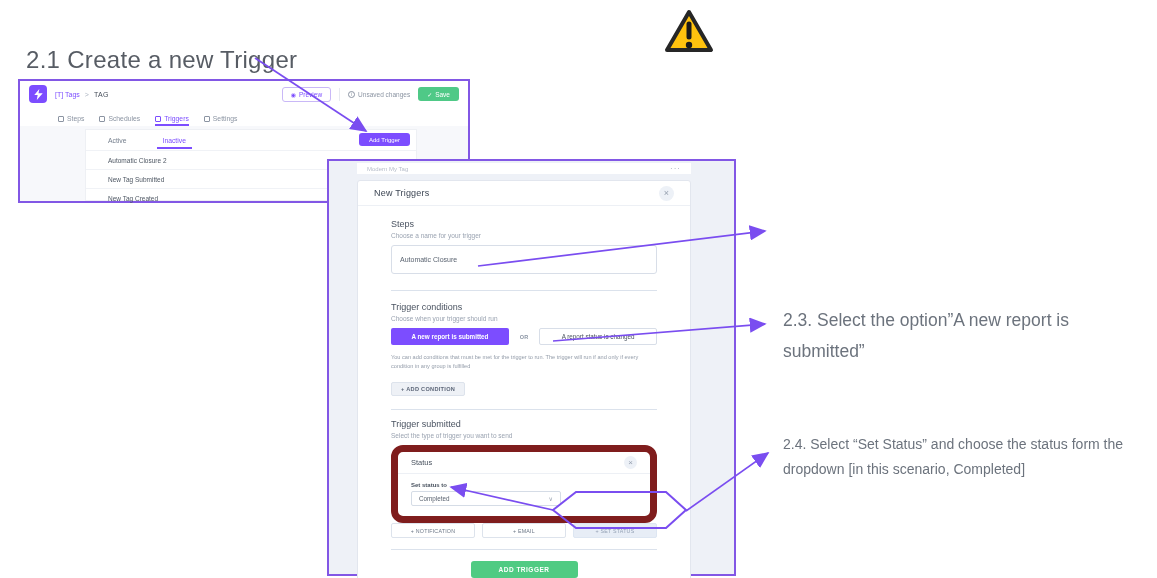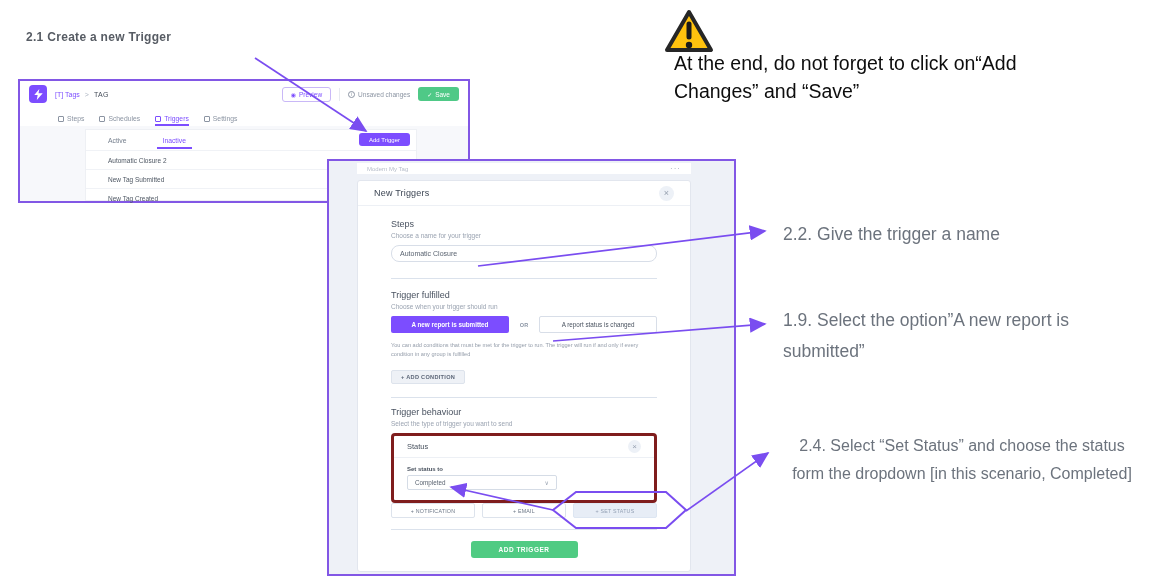--- a/index.html
+++ b/index.html
@@ -1,23 +1,23 @@
 <!DOCTYPE html>
 <html><head>
 <meta charset="utf-8">
 <style>
   * { box-sizing: border-box; margin: 0; padding: 0; }
   body { background:#fff; font-family:"Liberation Sans", sans-serif; }
   #canvas { position:relative; width:1157px; height:578px; background:#fff; overflow:hidden; }
 
   
-  .step-heading { position:absolute; left:26px; top:30px; font-size:12px; color:#575c64; letter-spacing:.3px;font-weight:bold; }
+  .step-heading { position:absolute; left:26px; top:46px; font-size:24px; color:#575c64; letter-spacing:.3px; }
   .note-22 { position:absolute; left:783px; top:219px; width:362px; font-size:17.5px; line-height:1.78; color:#6c737d; }
   .note-23 { position:absolute; left:783px; top:305px; width:352px; font-size:17.5px; line-height:1.78; color:#6c737d; }
-  .note-24 { position:absolute; left:783px; top:432px; width:358px; font-size:16px; line-height:1.78; color:#6c737d;text-align:center; }
+  .note-24 { position:absolute; left:783px; top:432px; width:358px; font-size:14px; line-height:1.78; color:#6c737d; }
   .warning-text { position:absolute; left:674px; top:50px; width:412px; font-size:19.5px; line-height:1.42; color:#0d0d0d; }
   .warning-tri { position:absolute; left:663px; top:8px; }
 
   
   #window1 { position:absolute; left:18px; top:79px; width:452px; height:124px; border:2px solid #8257e5; background:#fff; z-index:1; }
   .w1-topbar { display:flex; align-items:center; height:26px; padding:0 9px; background:#fff; }
   .w1-logo { width:18px; height:18px; background:#7c4dff; border-radius:4px; display:flex; align-items:center; justify-content:center; flex:0 0 auto; }
   .w1-crumb { margin-left:8px; font-size:7px; display:flex; gap:5px; align-items:center; }
   .crumb-root { color:#7c4dff; }
   .crumb-sep { color:#aab2bf; }
@@ -45,33 +45,33 @@
   .m-bgrow { margin:2px 0 6px 28px; width:334px; height:11px; background:#fff; display:flex; align-items:center; justify-content:space-between; padding:0 10px; }
   .m-bgrow-text { font-size:6px; color:#b6bdc9; }
   .m-bgrow-menu { font-size:8px; color:#aab3c0; letter-spacing:1px; }
   .m-card { margin-left:28px; width:334px; background:#fff; border:1px solid #e2e6ee; border-radius:3px; }
   .m-head { height:25px; display:flex; align-items:center; padding:0 16px; border-bottom:1px solid #edf0f5; }
   .m-title { font-size:9px; color:#3d4654; letter-spacing:.2px; }
   .m-close { margin-left:auto; width:15px; height:15px; border-radius:50%; background:#edf1f7; color:#97a1b0; font-size:9px; display:flex; align-items:center; justify-content:center; border:none; }
   .m-body { padding:13px 33px 13px; }
   .f-label { font-size:9px; color:#4a5361; margin-bottom:3px; }
   .f-hint { font-size:6.5px; color:#9aa3b1; margin-bottom:6px; }
-  .f-input { display:block; width:100%; height:17px; border:1px solid #d8dee8; border-radius:8px; font-size:7px; color:#5a6370; padding:0 8px; font-family:"Liberation Sans",sans-serif; background:#fff; }
+  .f-input { display:block; width:100%; height:29px; border:1px solid #d8dee8; border-radius:3px; font-size:7px; color:#5a6370; padding:0 8px; font-family:"Liberation Sans",sans-serif; background:#fff; }
   .m-hr { border:none; border-top:1px solid #dbe2ec; }
   .hr1 { margin:16px 0 11px; }
   .hr2 { margin:13px 0 9px; }
   .hr3 { margin:11px 0 11px; }
   .cond-row { display:flex; align-items:center; margin-bottom:8px; }
   .cond-btn { width:120px; height:17px; display:flex; align-items:center; justify-content:center; font-size:6.3px; border-radius:2px; }
   .cond-sel { background:#7c4dff; color:#fff; font-weight:bold; border:none; }
   .cond-or { font-size:5.5px; color:#8b95a4; font-weight:bold; margin:0 11px; }
   .cond-oth { background:#fff; color:#49525f; border:1px solid #d8dee8; }
   .cond-note { font-size:5.6px; color:#939ca9; line-height:1.55; margin-bottom:7px; }
   .btn-addcond { display:inline-block; padding:3px 9px; background:#eef1f6; border:1px solid #dde3ec; border-radius:2px; font-size:5.6px; color:#5c6678; font-weight:bold; letter-spacing:.3px; }
-  .status-card { border:3px solid #7f1d1d; border-radius:4px; margin-bottom:0; }
+  .status-card { border:7px solid #7f1d1d; border-radius:12px; margin-bottom:0; }
   .sc-head { height:22px; display:flex; align-items:center; padding:0 13px; border-bottom:1px solid #edf0f5; }
   .sc-title { font-size:7.5px; color:#49525f; }
   .sc-close { margin-left:auto; width:13px; height:13px; border-radius:50%; background:#edf1f7; color:#97a1b0; font-size:8px; display:flex; align-items:center; justify-content:center; border:none; }
   .sc-body { padding:8px 13px 10px; }
   .sc-label { font-size:6px; font-weight:bold; color:#49525f; margin-bottom:3px; }
   .sc-select { width:150px; height:15px; border:1px solid #d5dce6; border-radius:2px; display:flex; align-items:center; justify-content:space-between; padding:0 7px; background:#fff; }
   .sc-select-val { font-size:6.3px; color:#5a6370; }
   .sc-chev { font-size:6px; color:#9aa4b2; }
   .type-row { display:flex; gap:7px; }
   .type-btn { flex:1; height:15px; display:flex; align-items:center; justify-content:center; font-size:5.3px; letter-spacing:.2px; border-radius:2px; background:#fff; border:1px solid #dde3ec; color:#6b7686; }
@@ -87,24 +87,22 @@
 
 <div id="canvas">
 
   <div class="step-heading">2.1 Create a new Trigger</div>
 
   <svg class="warning-tri" width="52" height="47" viewBox="0 0 52 47">
     <path d="M26 4 L48 42 L4 42 Z" fill="#FFC20E" stroke="#262626" stroke-width="4" stroke-linejoin="round"></path>
     <line x1="26" y1="16" x2="26" y2="29" stroke="#1a1a1a" stroke-width="5" stroke-linecap="round"></line>
     <circle cx="26" cy="37" r="3.2" fill="#1a1a1a"></circle>
   </svg>
-  <div class="warning-text">At the end, do not forget to click on“Add Changes” and “Save”</div>
-
-  <div class="note-22">2.2. Give the trigger a name</div>
-  <div class="note-23">1.9. Select the option”A new report is submitted”</div>
+
+  <div class="note-23">2.3. Select the option”A new report is submitted”</div>
   <div class="note-24">2.4. Select “Set Status” and choose the status form the dropdown [in this scenario, Completed]</div>
 
   <div id="window1">
     <div class="w1-topbar">
       <span class="w1-logo">
         <svg width="9" height="11" viewBox="0 0 10 13">
             <path d="M6 0 L0 7 H4 L3 13 L10 5 H5 Z" fill="#fff"></path>
           </svg>
       </span>
       <span class="w1-crumb">
@@ -170,33 +168,33 @@
         <button class="m-close">×</button>
       </div>
       <div class="m-body">
 
         <div class="f-label">Steps</div>
         <div class="f-hint">Choose a name for your trigger</div>
         <input class="f-input" type="text" readonly="" value="Automatic Closure" style="">
 
         <hr class="m-hr hr1">
 
-        <div class="f-label">Trigger fulfilled</div>
+        <div class="f-label">Trigger conditions</div>
         <div class="f-hint">Choose when your trigger should run</div>
         <div class="cond-row">
           <button class="cond-btn cond-sel">A new report is submitted</button>
           <span class="cond-or">OR</span>
           <button class="cond-btn cond-oth">A report status is changed</button>
         </div>
         <div class="cond-note">You can add conditions that must be met for the trigger to run. The trigger will run if and only if every condition in any group is fulfilled</div>
         <button class="btn-addcond">+ ADD CONDITION</button>
 
         <hr class="m-hr hr2">
 
-        <div class="f-label">Trigger behaviour</div>
+        <div class="f-label">Trigger submitted</div>
         <div class="f-hint">Select the type of trigger you want to send</div>
         <div class="status-card">
           <div class="sc-head">
             <span class="sc-title">Status</span>
             <button class="sc-close">×</button>
           </div>
           <div class="sc-body">
             <div class="sc-label">Set status to</div>
             <div class="sc-select">
               <span class="sc-select-val">Completed</span>

